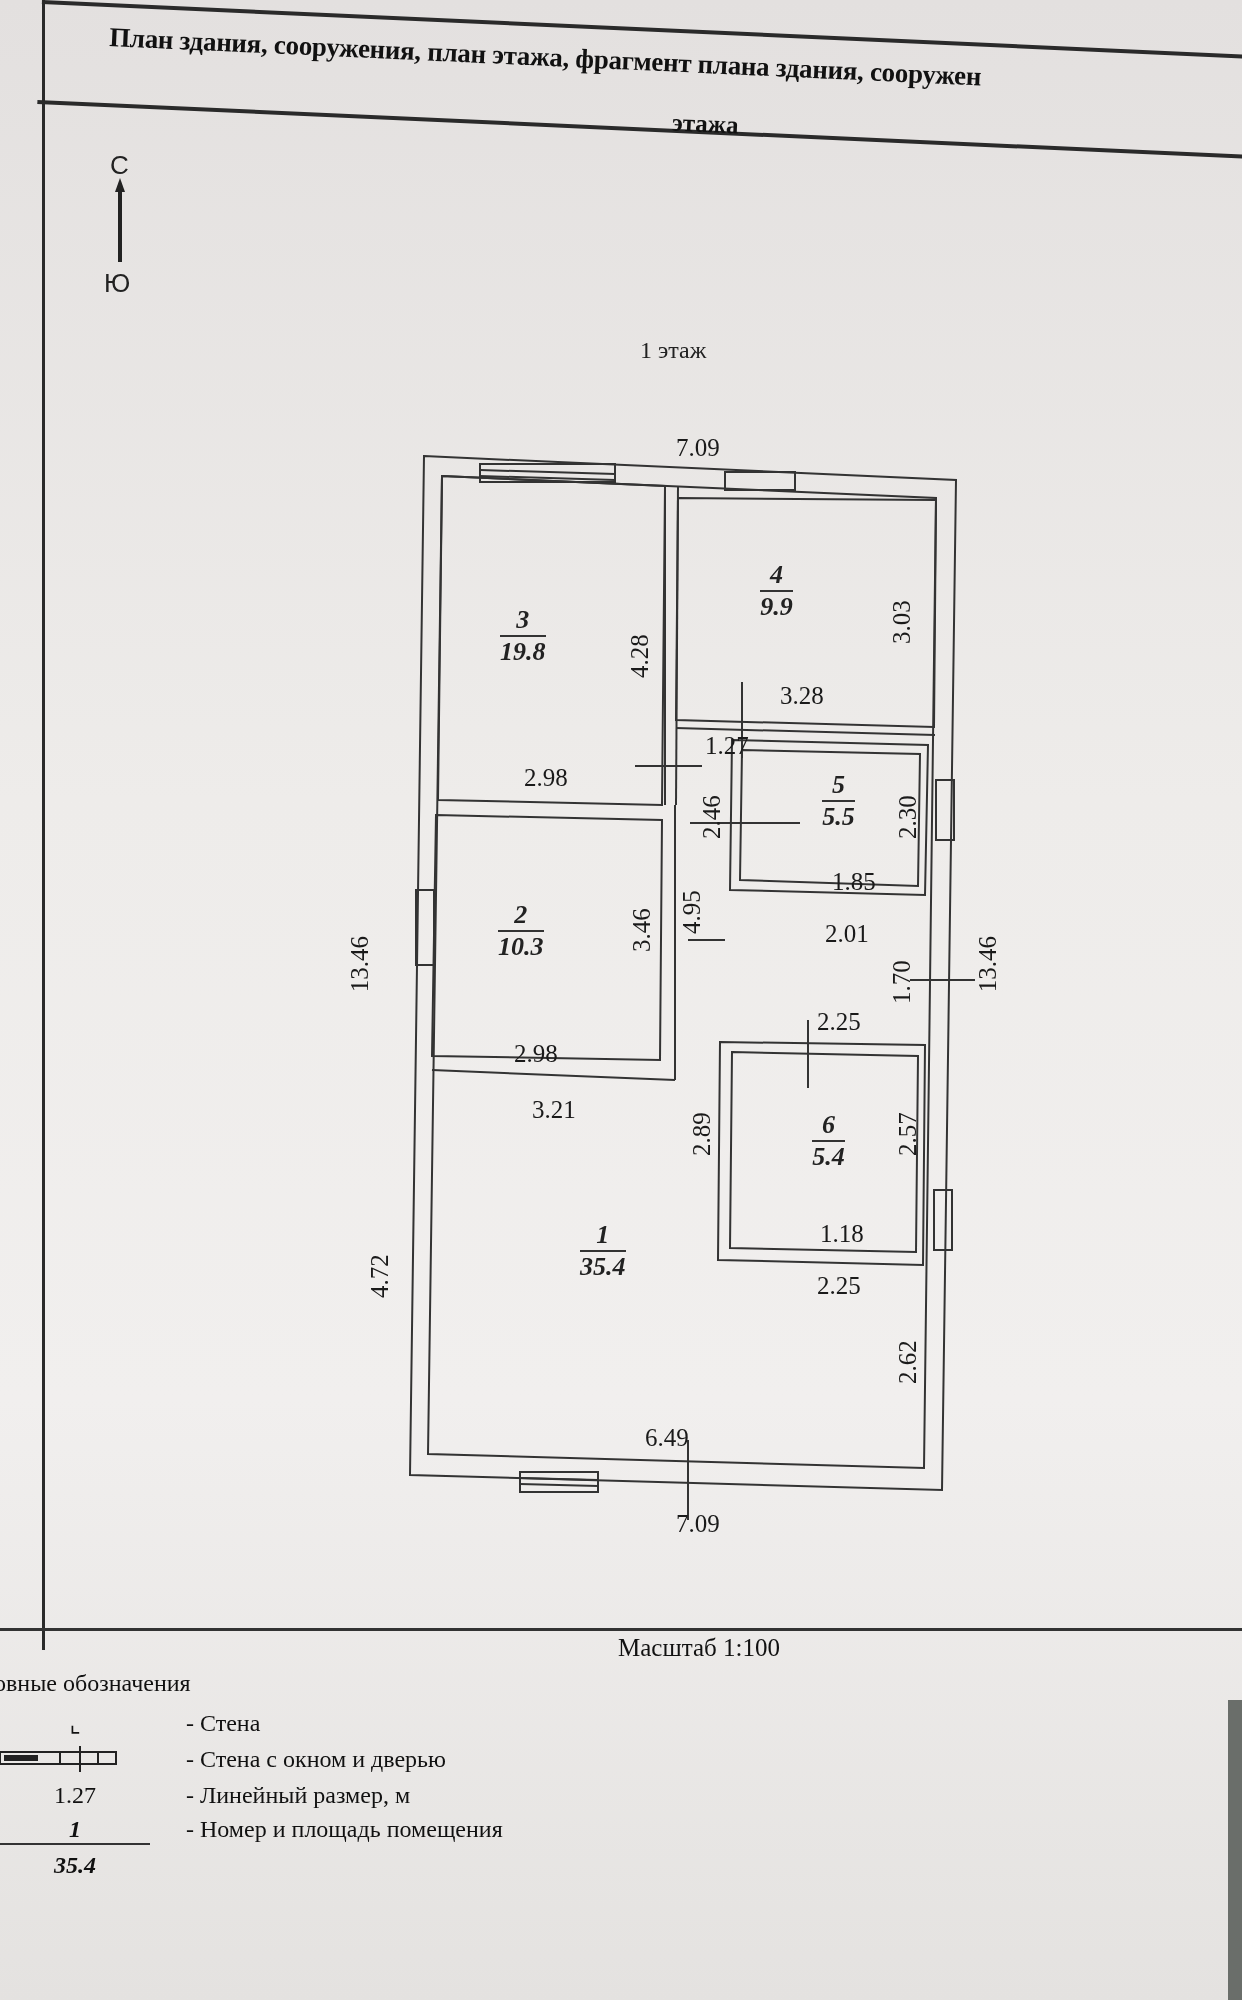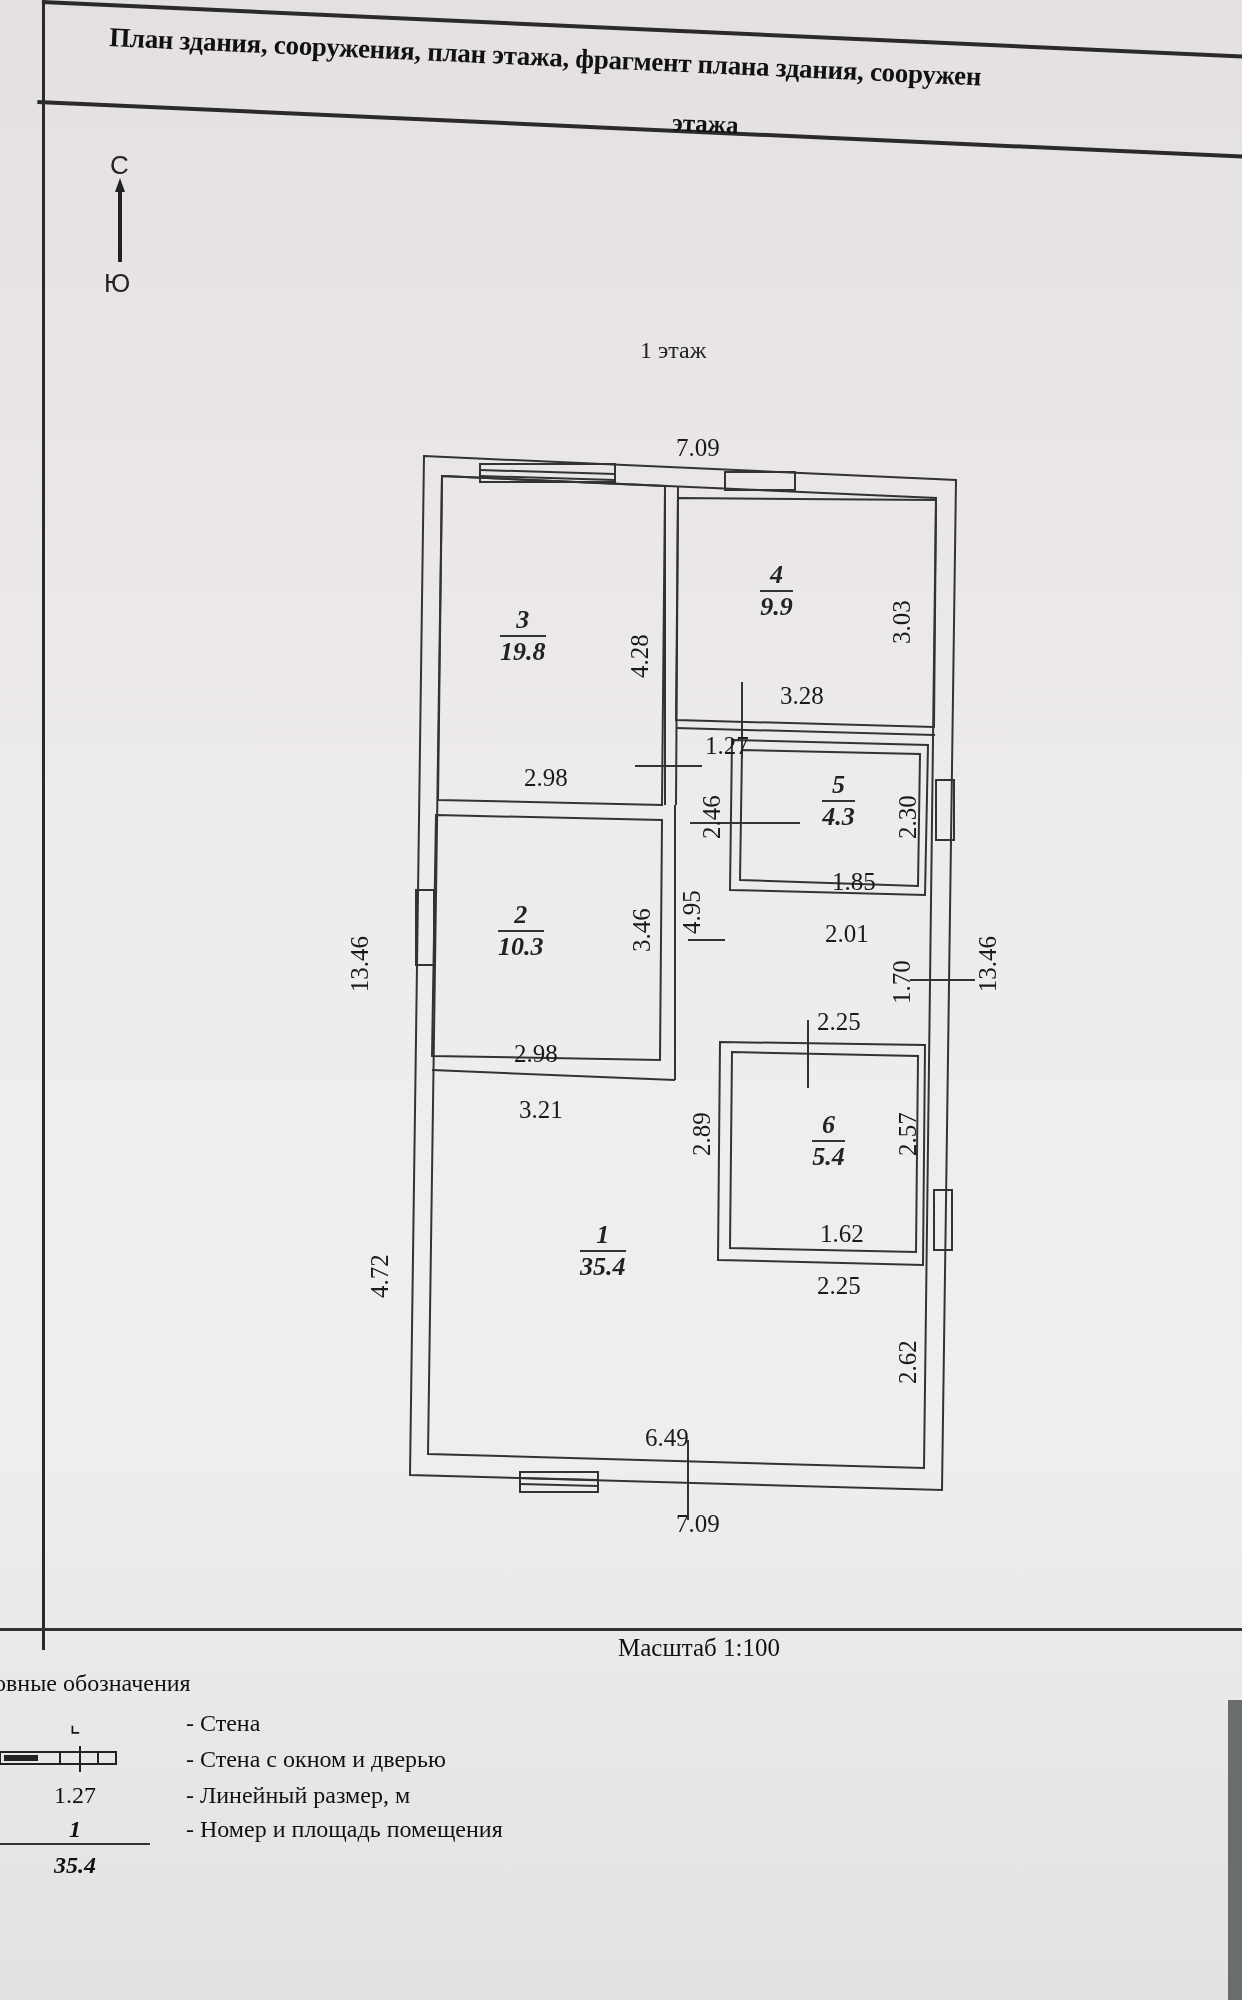--- a/index.html
+++ b/index.html
@@ -111,40 +111,40 @@
     <span class="dim" style="left:144px;top:344px">2.98</span>
     <span class="dim vert" style="left:310px;top:383px">2.46</span>
     <span class="dim vert" style="left:506px;top:383px">2.30</span>
     <span class="dim" style="left:452px;top:448px">1.85</span>
     <span class="dim" style="left:445px;top:500px">2.01</span>
     <span class="dim vert" style="left:240px;top:496px">3.46</span>
     <span class="dim vert" style="left:290px;top:478px">4.95</span>
     <span class="dim vert" style="left:500px;top:548px">1.70</span>
     <span class="dim" style="left:437px;top:588px">2.25</span>
     <span class="dim" style="left:134px;top:620px">2.98</span>
-    <span class="dim" style="left:139px;top:676px">3.21</span>
+    <span class="dim" style="left:152px;top:676px">3.21</span>
     <span class="dim vert" style="left:300px;top:700px">2.89</span>
     <span class="dim vert" style="left:506px;top:700px">2.57</span>
-    <span class="dim" style="left:440px;top:800px">1.62</span>
+    <span class="dim" style="left:440px;top:800px">1.18</span>
     <span class="dim" style="left:437px;top:852px">2.25</span>
     <span class="dim vert" style="left:-22px;top:842px">4.72</span>
     <span class="dim vert" style="left:506px;top:928px">2.62</span>
     <span class="dim" style="left:265px;top:1004px">6.49</span>
 
     <div class="room" style="left:120px;top:185px">
         <span class="num">3</span>
         <span class="area">19.8</span>
       </div>
     <div class="room" style="left:380px;top:140px">
         <span class="num">4</span>
         <span class="area">9.9</span>
       </div>
     <div class="room" style="left:442px;top:350px">
         <span class="num">5</span>
-        <span class="area">4.3</span>
+        <span class="area">5.5</span>
       </div>
     <div class="room" style="left:118px;top:480px">
         <span class="num">2</span>
         <span class="area">10.3</span>
       </div>
     <div class="room" style="left:432px;top:690px">
         <span class="num">6</span>
         <span class="area">5.4</span>
       </div>
     <div class="room" style="left:200px;top:800px">

